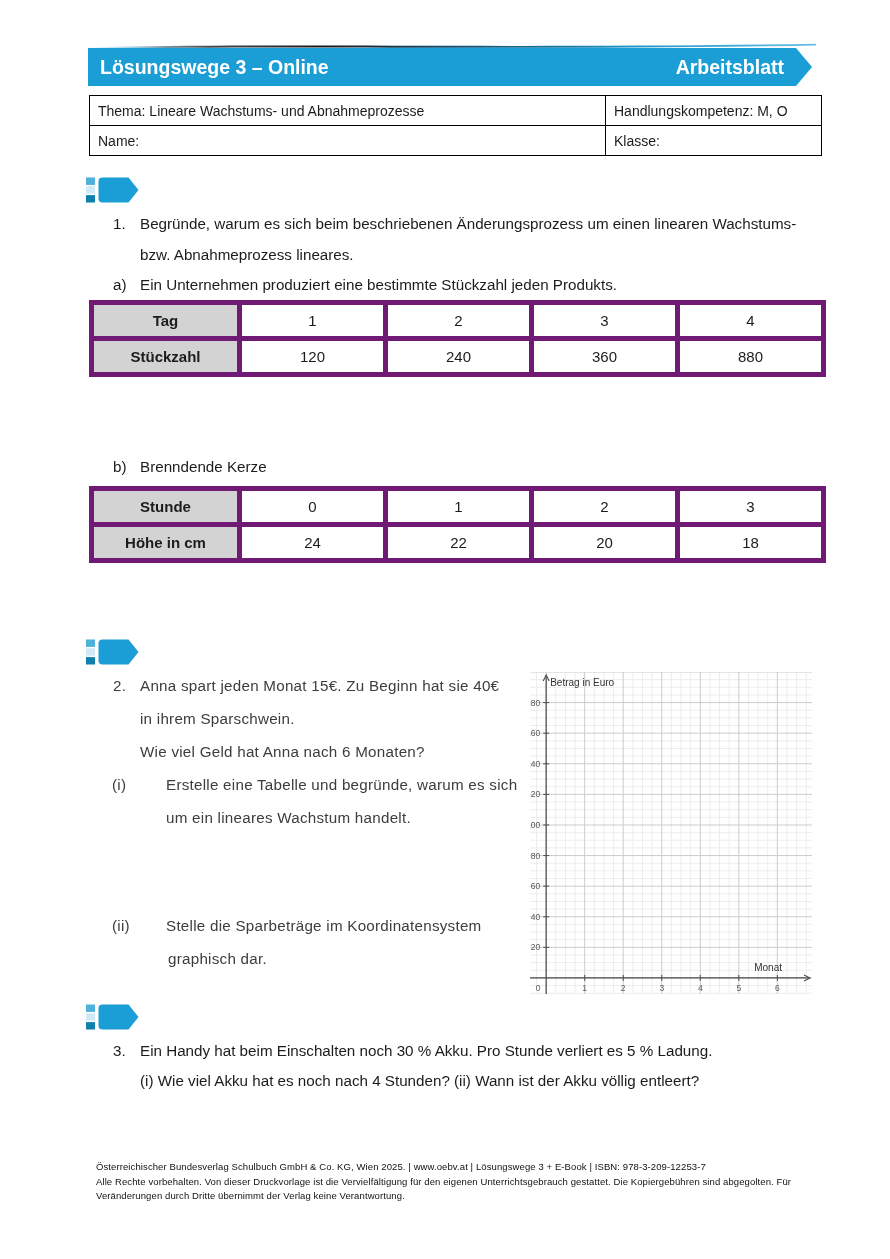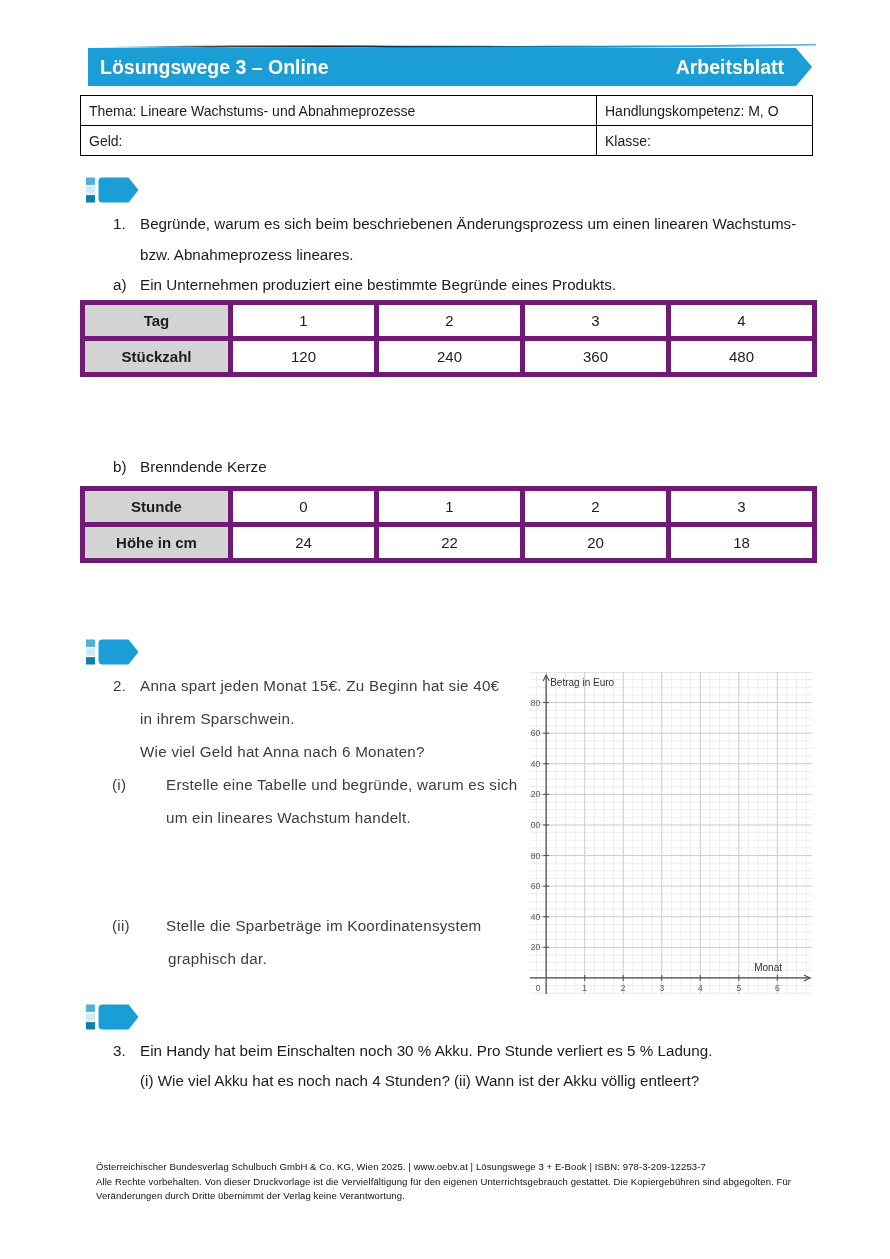--- a/index.html
+++ b/index.html
@@ -8,21 +8,21 @@
   .abs{position:absolute;}
 
   
   .banner{left:88px;top:48px;width:724px;height:38px;background:#1b9dd6;
           clip-path:polygon(0 0,calc(100% - 16px) 0,100% 50%,calc(100% - 16px) 100%,0 100%);
           display:flex;align-items:center;justify-content:space-between;
           color:#ffffff;font-weight:bold;font-size:19.5px;
           padding:0 28px 0 12px;box-sizing:border-box;}
 
   
-  table{border-collapse:collapse;}
+  table{border-collapse:collapse;margin-left:9px;}
   .infotable{left:80px;top:95px;width:732px;font-size:14px;table-layout:fixed;}
   .infotable td{border:1.6px solid #000;height:29px;padding:0 0 0 8px;vertical-align:middle;background:#fff;}
 
   
   .datatable{left:80px;width:732px;font-size:15px;table-layout:fixed;text-align:center;}
   .datatable td{border:5px solid #701a75;height:29px;background:#fff;}
   .datatable td.rowhead{background:#d3d3d3;font-weight:bold;}
 
   
   .t{position:absolute;font-size:15.2px;white-space:nowrap;}
@@ -58,38 +58,38 @@
     <colgroup>
         <col style="width:516px">
         <col style="width:216px">
       </colgroup>
     <tbody>
         <tr>
       <td>Thema: Lineare Wachstums- und Abnahmeprozesse</td>
       <td>Handlungskompetenz: M, O</td>
     </tr>
     <tr>
-      <td>Geld:</td>
+      <td>Name:</td>
       <td>Klasse:</td>
     </tr>
   </tbody>
     </table>
 
   <svg class="abs" style="left:86px;top:177px" width="54" height="26" viewBox="0 0 54 26">
     <rect x="0" y="0.5" width="9" height="7.4" fill="#4db1da"></rect>
     <rect x="0" y="9.3" width="9" height="7.4" fill="#cfeaf6"></rect>
     <rect x="0" y="18.1" width="9" height="7.4" fill="#0f7fae"></rect>
     <path d="M16.5,0.5 h26 l10,12.5 -10,12.5 h-26 a4,4 0 0 1 -4,-4 v-17 a4,4 0 0 1 4,-4 z" fill="#1b9dd6"></path>
   </svg>
 
   <div class="t" style="left:113px;top:215px">1.</div>
   <div class="t" style="left:140px;top:215px">Begründe, warum es sich beim beschriebenen Änderungsprozess um einen linearen Wachstums-</div>
   <div class="t" style="left:140px;top:246px">bzw. Abnahmeprozess lineares.</div>
   <div class="t" style="left:113px;top:276px">a)</div>
-  <div class="t" style="left:140px;top:276px">Ein Unternehmen produziert eine bestimmte Begründe eines Produkts.</div>
+  <div class="t" style="left:140px;top:276px">Ein Unternehmen produziert eine bestimmte Stückzahl jeden Produkts.</div>
 
   <table class="abs datatable" style="top:300px">
     <colgroup>
         <col style="width:148px">
         <col style="width:146px">
         <col style="width:146px">
         <col style="width:146px">
         <col style="width:146px">
       </colgroup>
     <tbody>
@@ -98,21 +98,21 @@
       <td>1</td>
       <td>2</td>
       <td>3</td>
       <td>4</td>
     </tr>
     <tr>
       <td class="rowhead">Stückzahl</td>
       <td>120</td>
       <td>240</td>
       <td>360</td>
-      <td>480</td>
+      <td>880</td>
     </tr>
   </tbody>
     </table>
 
   <div class="t" style="left:113px;top:458px">b)</div>
   <div class="t" style="left:140px;top:458px">Brenndende Kerze</div>
 
   <table class="abs datatable" style="top:486px">
     <colgroup>
         <col style="width:148px">

